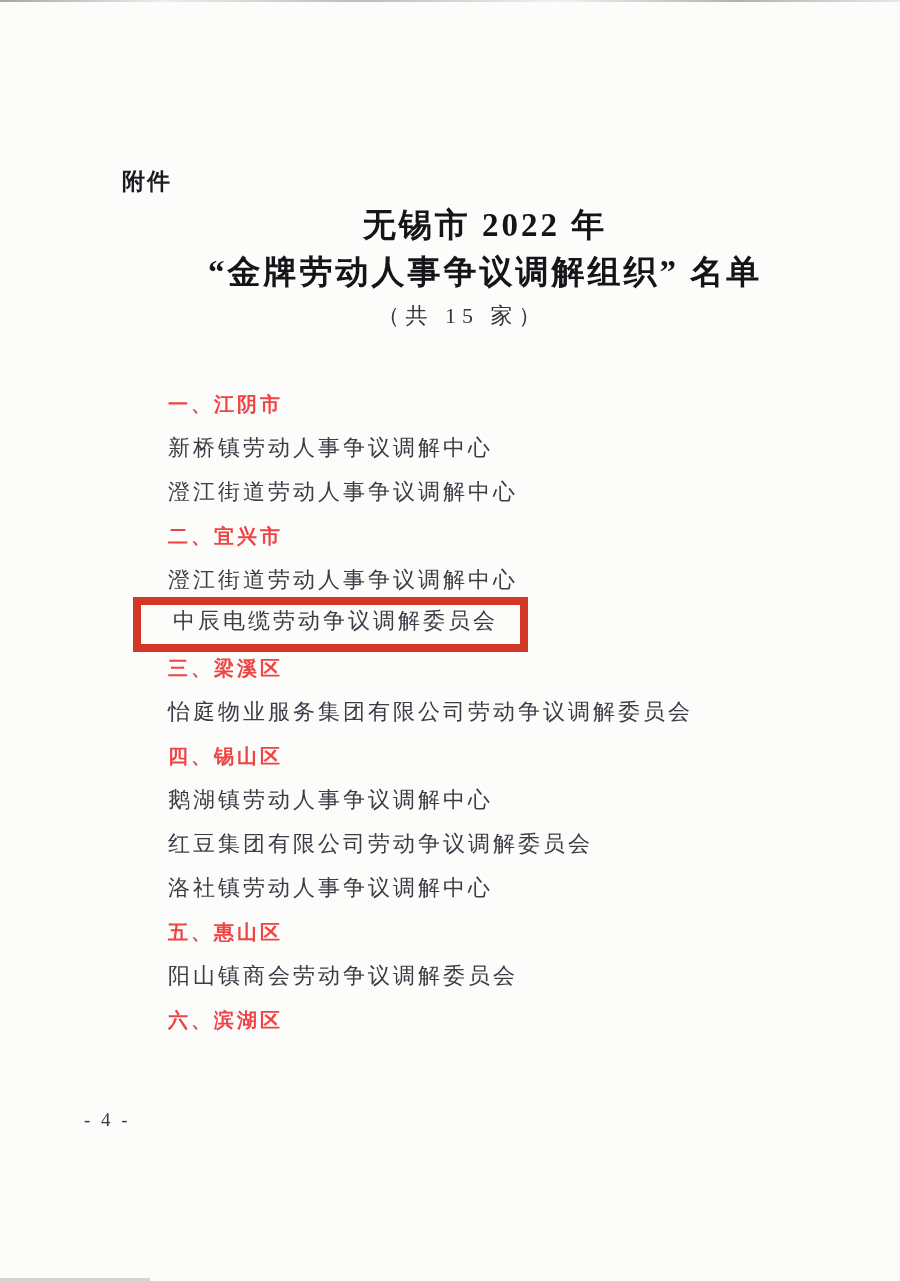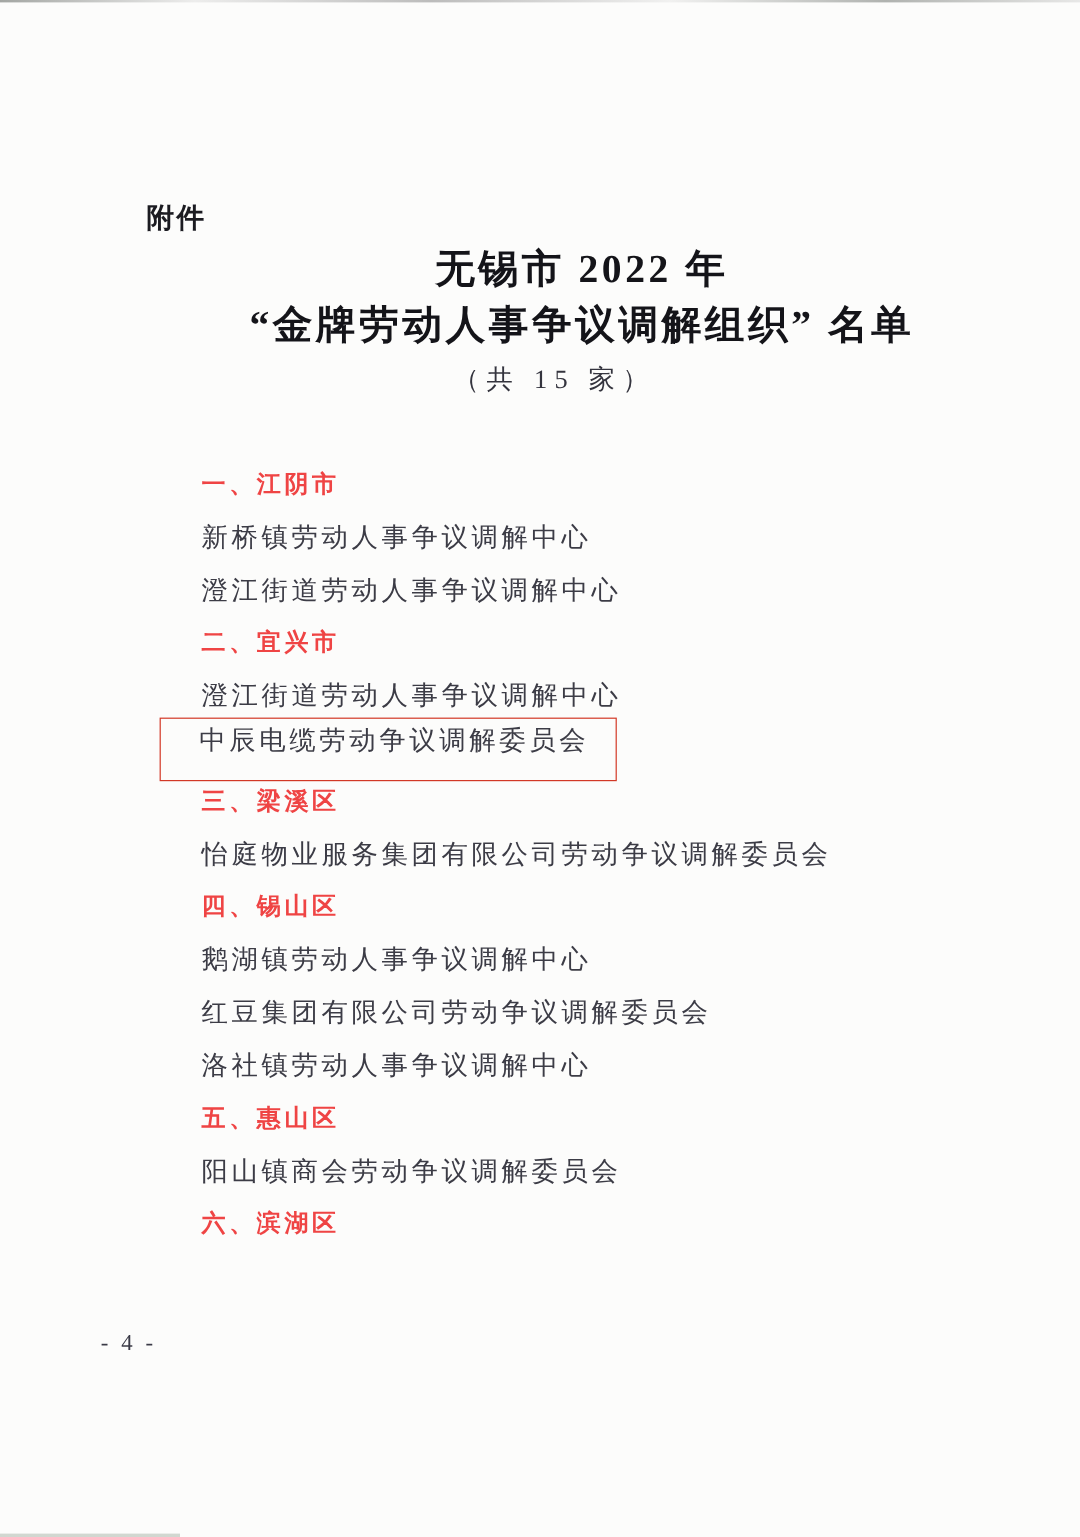--- a/index.html
+++ b/index.html
@@ -47,23 +47,24 @@
     color: #ef4444; letter-spacing: 3px;
   }
   .line.item {
     font-size: 22px;
     color: #3c3c46; letter-spacing: 3px;
   }
   .line.boxed-line { display: flex; align-items: center; }
   .red-box {
     display: inline-block;
     line-height: 26px;
-    border: 1px solid #f97316;
-    padding: 5px 22px 20px 32px;
+    border: 8px solid #f97316;
+    padding: 5px 22px 8px 32px;
     margin-left: -35px;
+    font-family: Liberation Mono, monospace;
   }
   .page-number {
     position: absolute; left: 84px; top: 1108px;
     font-size: 19px; line-height: 24px;
     color: #3a3a46; letter-spacing: 3px;
   }
 </style>
 </head>
 <body>
 

